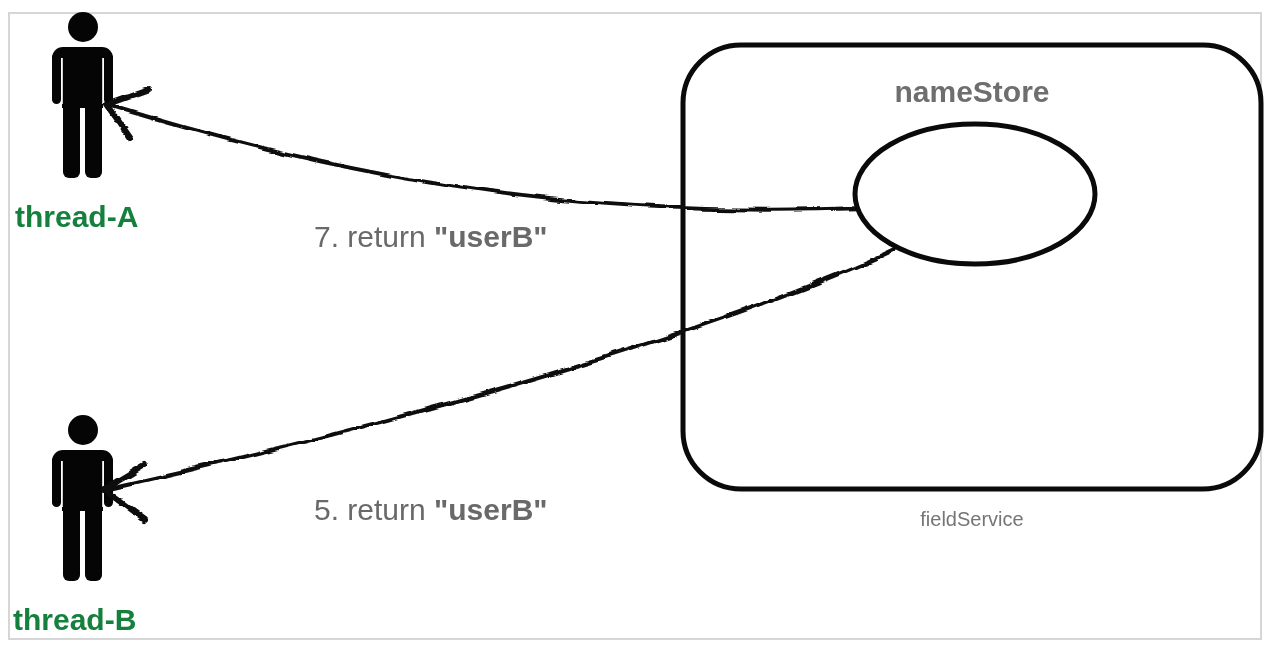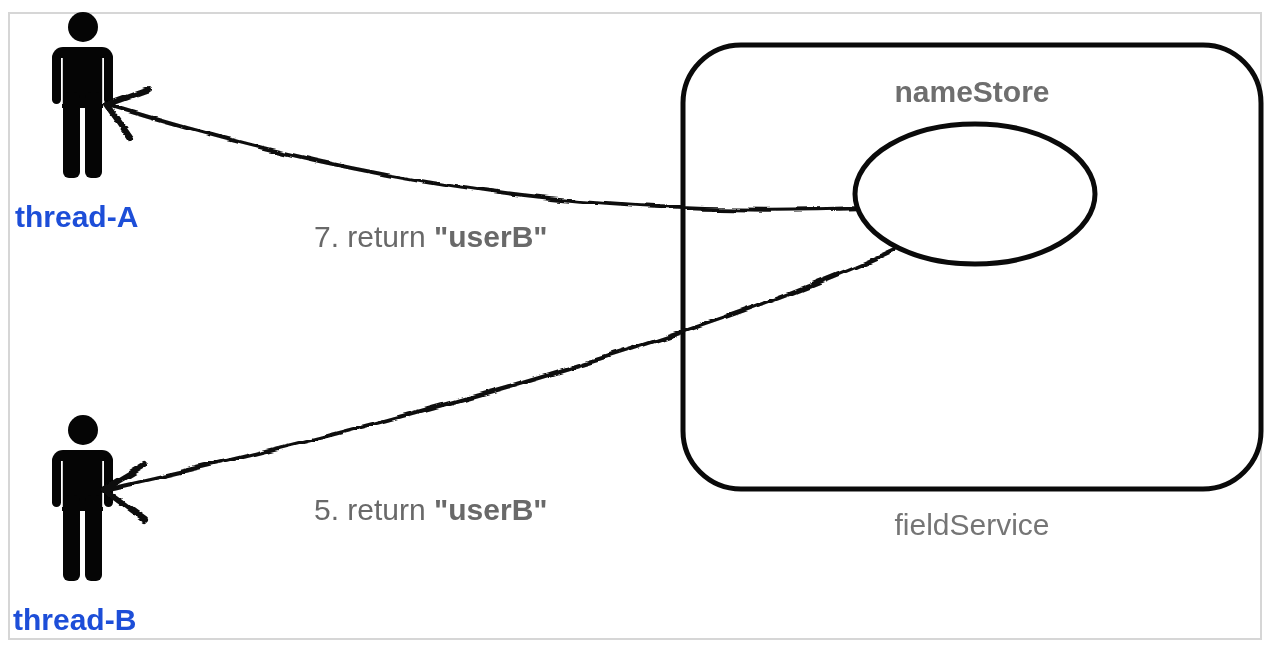--- a/index.html
+++ b/index.html
@@ -18,35 +18,35 @@
     border:2px solid #d6d6d6;
     box-sizing:border-box;
   }
   svg.shapes{
     position:absolute;left:0;top:0;
     width:1280px;height:660px;
     display:block;
   }
   .lbl{position:absolute;line-height:1.05;white-space:nowrap;}
   .actor-label{
-    font-size:30px;font-weight:bold;color:#1d4ed8;letter-spacing:0px;
+    font-size:30px;font-weight:bold;color:#15803d;letter-spacing:0px;
   }
   .thread-a-label{left:15px;top:201px;}
   .thread-b-label{left:13px;top:604px;}
   .store-title{
     left:683px;top:76px;width:578px;text-align:center;
     font-size:30px;font-weight:bold;color:#6e6e6e;
   }
   .node-label{
     left:855px;top:177px;width:240px;text-align:center;
     font-size:36px;font-weight:bold;color:#0a0a0a;letter-spacing:0.5px;
   }
   .store-caption{
     left:683px;top:509px;width:578px;text-align:center;
-    font-size:30px;font-weight:normal;color:#757575;
+    font-size:20px;font-weight:normal;color:#757575;
   }
   .message-label{
     font-size:30px;color:#696969;
   }
   .message-label .quoted{font-weight:bold;}
   .message-3{left:314px;top:221px;}
   .message-4{left:314px;top:494px;}
 </style>
 </head>
 <body>

